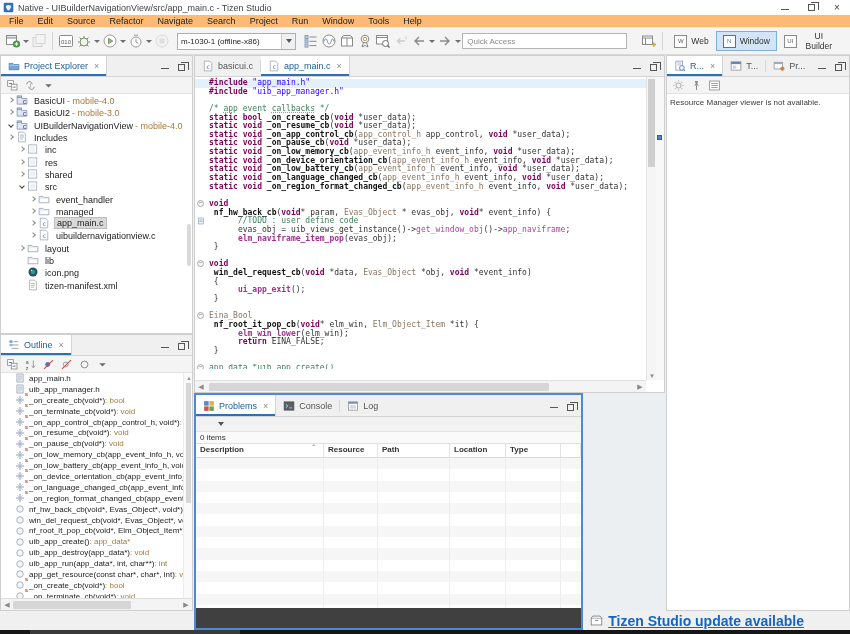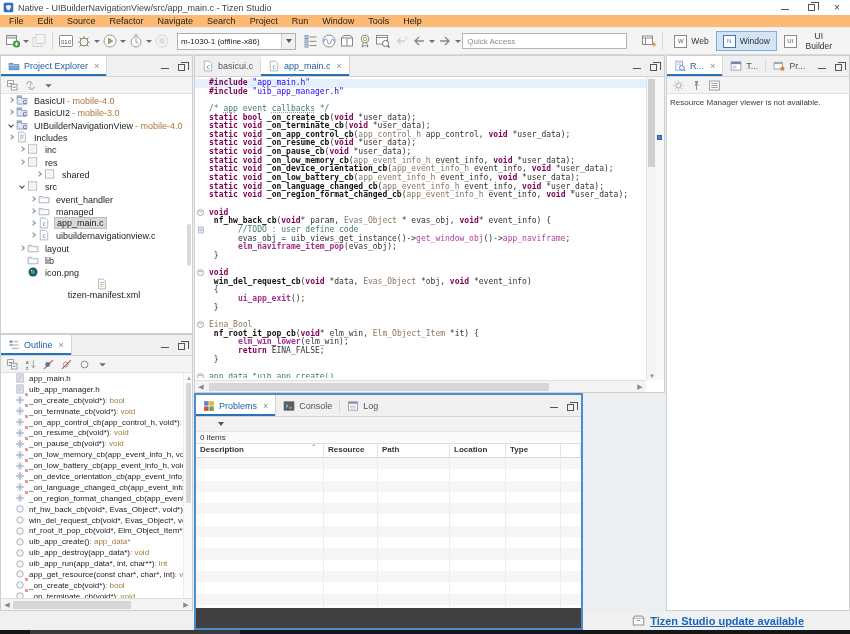--- a/index.html
+++ b/index.html
@@ -125,21 +125,21 @@
   .prow:nth-child(odd) { background:#f6f6f6; }
   .pcell { border-right:1px solid #ededed; height:100%; }
 
   
   #rm { left:666px; top:55px; width:184px; height:556px; }
   #rm .panel-body { height:516px; background:#fff; font-size:8px; color:#3a3a3a; padding:4px 3px; }
 
   
   .statusbar { position:absolute; left:0; top:611px; width:850px; height:19px; background:#f0f0f0; display:flex; align-items:center; justify-content:flex-end; padding-right:46px; gap:5px;}
   .statusbar .ic { width:13px; height:13px; }
-  .update-link { font-size:11px; font-weight:bold; color:#1565c0; }
+  .update-link { font-size:14px; font-weight:bold; color:#1565c0; }
   .bottomstrip { position:absolute; left:0; top:630px; width:850px; height:4px; background:#161616; }
   .bottomstrip .seg { position:absolute; left:30px; top:0; width:210px; height:4px; background:#3a3a3a; }
 
   .ic svg { width:100%; height:100%; display:block; }
 </style>
 </head>
 <body>
 
 <div class="titlebar">
   <span class="ic app-ic">
@@ -474,21 +474,21 @@
         <span class="ic">
           <svg viewBox="0 0 16 16">
             <rect x="2" y="2.5" width="11" height="11" fill="#fff" stroke="#9aa4b0"></rect>
             <rect x="4" y="4.5" width="7" height="7" fill="#eef2f6"></rect>
           </svg>
         </span>
         <span class="tree-label-wrap">
           <span class="tree-label">res</span>
         </span>
       </div>
-      <div class="tree-row" style=" margin-left: 32px;">
+      <div class="tree-row" style="padding-left: 15px;">
         <span class="twisty">
           <span class="chev c"></span>
         </span>
         <span class="ic">
           <svg viewBox="0 0 16 16">
             <rect x="2" y="2.5" width="11" height="11" fill="#fff" stroke="#9aa4b0"></rect>
             <rect x="4" y="4.5" width="7" height="7" fill="#eef2f6"></rect>
           </svg>
         </span>
         <span class="tree-label-wrap">
@@ -597,21 +597,21 @@
           <svg viewBox="0 0 16 16">
             <circle cx="8" cy="8" r="6" fill="#23565c"></circle>
             <circle cx="8" cy="8" r="3" fill="#3f939c"></circle>
             <circle cx="6" cy="6" r="1" fill="#bfe0e4"></circle>
           </svg>
         </span>
         <span class="tree-label-wrap">
           <span class="tree-label">icon.png</span>
         </span>
       </div>
-      <div class="tree-row" style="padding-left: 15px; flex-direction: column;">
+      <div class="tree-row" style="padding-left: 15px;">
         <span class="twisty"></span>
         <span class="ic">
           <svg viewBox="0 0 16 16">
             <path d="M3.5 1.5h6.5l2.5 2.5v10.5H3.5z" fill="#fff" stroke="#9aa0a8"></path>
             <path d="M5.5 6h5M5.5 8.5h5M5.5 11h4" stroke="#c0a060"></path>
           </svg>
         </span>
         <span class="tree-label-wrap">
           <span class="tree-label">tizen-manifest.xml</span>
         </span>
@@ -985,23 +985,22 @@
           <span class="glyph-max" style="margin-top:3px"></span>
         </span>
     </div>
   </div>
   <div class="code-wrap">
       <div class="code-line hl"><span class="code-margin"></span><span class="code-text"><span class="tk-k">#include</span><span class="tk-p"> </span><span class="tk-s">"app_main.h"</span></span></div>
       <div class="code-line"><span class="code-margin"></span><span class="code-text"><span class="tk-k">#include</span><span class="tk-p"> </span><span class="tk-s">"uib_app_manager.h"</span></span></div>
       <div class="code-line"><span class="code-margin"></span><span class="code-text"></span></div>
       <div class="code-line"><span class="code-margin"></span><span class="code-text"><span class="tk-c">/* </span><span class="tk-cw">app</span><span class="tk-c"> event </span><span class="tk-cw">callbacks</span><span class="tk-c"> */</span></span></div>
       <div class="code-line"><span class="code-margin"></span><span class="code-text"><span class="tk-k">static bool</span><span class="tk-p"> </span><span class="tk-f">_on_create_cb</span><span class="tk-p">(</span><span class="tk-k">void</span><span class="tk-p"> *user_data);</span></span></div>
-      <div class="code-line"><span class="code-margin"></span><span class="code-text"><span class="tk-k">static void</span><span class="tk-p"> </span><span class="tk-f">_on_terminate_cb</span><span class="tk-p">(</span><span class="tk-k">void</span><span class="tk-p"> *user_data);</span></span></div>
+      <div class="code-line"><span class="code-margin"></span><span class="code-text"><span class="tk-k">static void</span><span class="tk-p"> </span><span class="tk-f">_on_resume_cb</span><span class="tk-p">(</span><span class="tk-k">void</span><span class="tk-p"> *user_data);</span></span></div>
       <div class="code-line"><span class="code-margin"></span><span class="code-text"><span class="tk-k">static void</span><span class="tk-p"> </span><span class="tk-f">_on_app_control_cb</span><span class="tk-p">(</span><span class="tk-t">app_control_h</span><span class="tk-p"> app_control, </span><span class="tk-k">void</span><span class="tk-p"> *user_data);</span></span></div>
-      <div class="code-line"><span class="code-margin"></span><span class="code-text"><span class="tk-k">static void</span><span class="tk-p"> </span><span class="tk-f">_on_resume_cb</span><span class="tk-p">(</span><span class="tk-k">void</span><span class="tk-p"> *user_data);</span></span></div>
       <div class="code-line"><span class="code-margin"></span><span class="code-text"><span class="tk-k">static void</span><span class="tk-p"> </span><span class="tk-f">_on_pause_cb</span><span class="tk-p">(</span><span class="tk-k">void</span><span class="tk-p"> *user_data);</span></span></div>
       <div class="code-line"><span class="code-margin"></span><span class="code-text"><span class="tk-k">static void</span><span class="tk-p"> </span><span class="tk-f">_on_low_memory_cb</span><span class="tk-p">(</span><span class="tk-t">app_event_info_h</span><span class="tk-p"> event_info, </span><span class="tk-k">void</span><span class="tk-p"> *user_data);</span></span></div>
       <div class="code-line"><span class="code-margin"></span><span class="code-text"><span class="tk-k">static void</span><span class="tk-p"> </span><span class="tk-f">_on_device_orientation_cb</span><span class="tk-p">(</span><span class="tk-t">app_event_info_h</span><span class="tk-p"> event_info, </span><span class="tk-k">void</span><span class="tk-p"> *user_data);</span></span></div>
       <div class="code-line"><span class="code-margin"></span><span class="code-text"><span class="tk-k">static void</span><span class="tk-p"> </span><span class="tk-f">_on_low_battery_cb</span><span class="tk-p">(</span><span class="tk-t">app_event_info_h</span><span class="tk-p"> event_info, </span><span class="tk-k">void</span><span class="tk-p"> *user_data);</span></span></div>
       <div class="code-line"><span class="code-margin"></span><span class="code-text"><span class="tk-k">static void</span><span class="tk-p"> </span><span class="tk-f">_on_language_changed_cb</span><span class="tk-p">(</span><span class="tk-t">app_event_info_h</span><span class="tk-p"> event_info, </span><span class="tk-k">void</span><span class="tk-p"> *user_data);</span></span></div>
       <div class="code-line"><span class="code-margin"></span><span class="code-text"><span class="tk-k">static void</span><span class="tk-p"> </span><span class="tk-f">_on_region_format_changed_cb</span><span class="tk-p">(</span><span class="tk-t">app_event_info_h</span><span class="tk-p"> event_info, </span><span class="tk-k">void</span><span class="tk-p"> *user_data);</span></span></div>
       <div class="code-line"><span class="code-margin"></span><span class="code-text"></span></div>
       <div class="code-line"><span class="code-margin"><span class="foldc">−</span></span><span class="code-text"><span class="tk-k">void</span></span></div>
       <div class="code-line"><span class="code-margin"></span><span class="code-text"><span class="tk-p"> </span><span class="tk-f">nf_hw_back_cb</span><span class="tk-p">(</span><span class="tk-k">void</span><span class="tk-p">* param, </span><span class="tk-t">Evas_Object</span><span class="tk-p"> * evas_obj, </span><span class="tk-k">void</span><span class="tk-p">* event_info) {</span></span></div>
       <div class="code-line"><span class="code-margin"><span class="ic"><svg viewBox="0 0 16 16">

